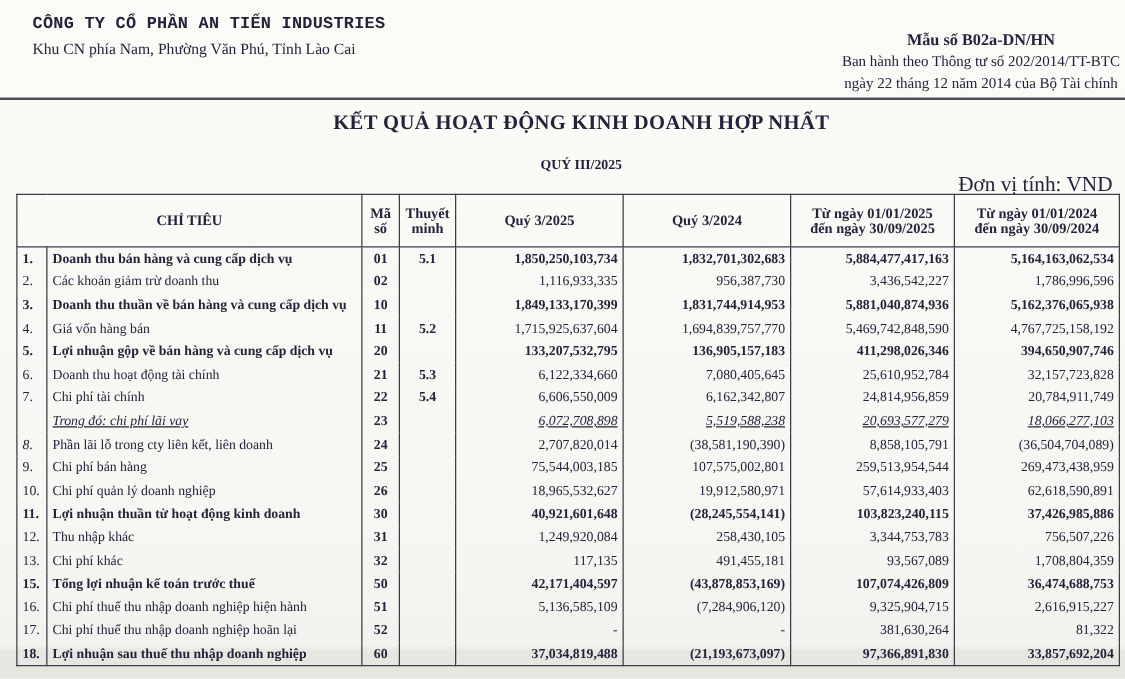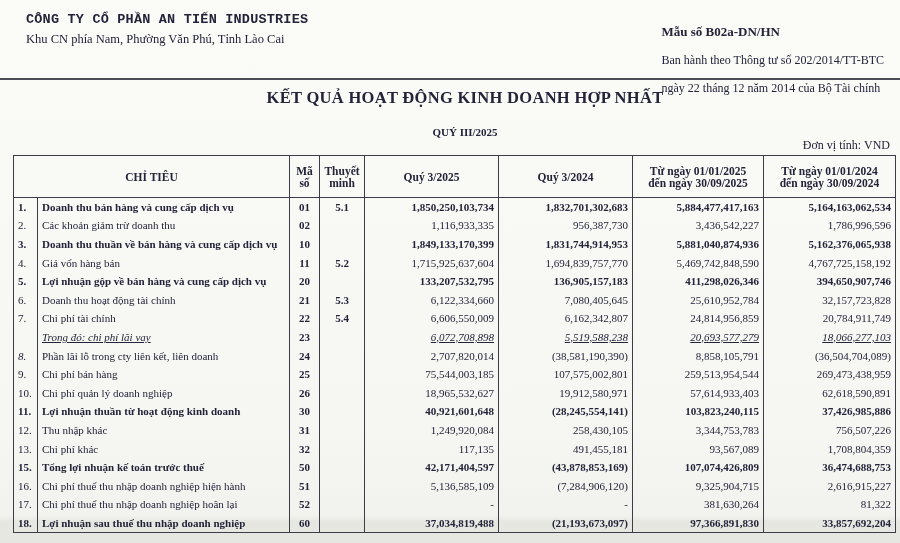--- a/index.html
+++ b/index.html
@@ -10,31 +10,31 @@
     color: #23233a;
     position: relative;
     overflow: hidden;
   }
   .page { position: absolute; inset: 0; }
 
   .hdr-left { position: absolute; top: 12px; left: 26px; }
   .hdr-left .company { font-weight: bold; font-size: 13.5px; letter-spacing: .2px; font-family: Liberation Mono, monospace; }
   .hdr-left .address { font-size: 12.5px; margin-top: 5px; }
 
-  .hdr-right { position: absolute; top: 24px; right: 16px; text-align: left; }
+  .hdr-right { position: absolute; top: 24px; right: 4px; text-align: center; }
   .hdr-right .form-code { font-weight: bold; font-size: 13px; }
-  .hdr-right .form-line { font-size: 12px; margin-top: 13px; }
+  .hdr-right .form-line { font-size: 12px; margin-top: 2px; }
 
   .rule { position: absolute; top: 78px; left: 0; width: 100%; height: 2px; background: #4c4c58; }
 
   .title-wrap { position: absolute; top: 88px; left: 15px; width: 100%; text-align: center; }
   .title { font-weight: bold; font-size: 16.5px; letter-spacing: .3px; }
   .subtitle { font-weight: bold; font-size: 11px; margin-top: 18px; }
 
-  .unit-note { position: absolute; top: 138px; right: 10px; font-size: 12px; }
+  .unit-note { position: absolute; top: 138px; right: 10px; font-size: 17px; }
 
   table.report {
     position: absolute; top: 155px; left: 13px;
     width: 882px; border-collapse: collapse;
     font-size: 11px;
     table-layout: fixed;
   }
   table.report th, table.report td {
     border-left: 1.4px solid #3d3d49;
     border-right: 1.4px solid #3d3d49;

